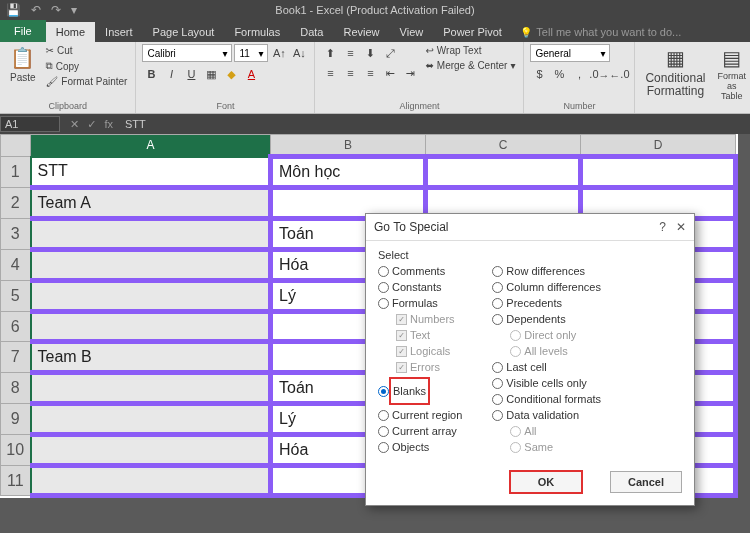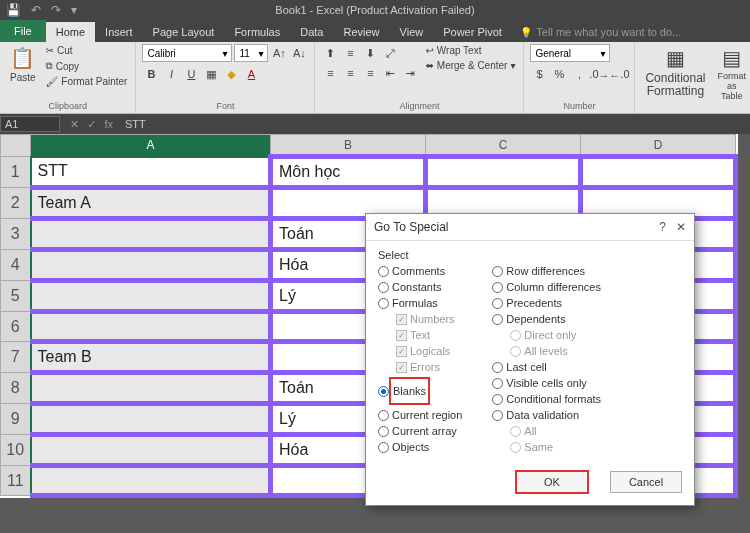--- a/index.html
+++ b/index.html
@@ -69,21 +69,21 @@
   .radio-cols { display: flex; gap: 30px; }
   .radio-col { display: flex; flex-direction: column; gap: 4px; }
   .radio-item { display: flex; align-items: center; gap: 3px; cursor: pointer; }
   .radio-item.sub { padding-left: 18px; color: #888; }
   .radio-item.disabled { color: #999; }
   .radio { width: 11px; height: 11px; border: 1px solid #666; border-radius: 50%; display: inline-flex; align-items: center; justify-content: center; flex-shrink: 0; }
   .radio.checked::after { content: ""; width: 5px; height: 5px; background: #0066cc; border-radius: 50%; }
   .radio.checked { border-color: #0066cc; }
   .radio.disabled { border-color: #bbb; }
   .cb { width: 11px; height: 11px; border: 1px solid #bbb; background: #eee; display: inline-flex; align-items: center; justify-content: center; flex-shrink: 0; font-size: 8px; color: #888; }
-  .dialog-buttons { display: flex; justify-content: flex-end; gap: 22px; padding: 10px 12px 12px; }
+  .dialog-buttons { display: flex; justify-content: flex-end; gap: 28px; padding: 10px 12px 12px; font-weight: bold; }
   .dlg-btn { width: 72px; height: 22px; border: 1px solid #aaa; background: #f5f5f5; font-size: 11px; cursor: pointer; display: flex; align-items: center; justify-content: center; }
   .highlight { outline: 2px solid #e03030; outline-offset: -1px; }
   .highlight-inline { border: 2px solid #e03030; padding: 6px 2px; margin-left: -3px; }
 </style>
 </head>
 <body>
 
 <div class="titlebar">
   <div class="qat">
     <span class="qat-icon">💾</span>

